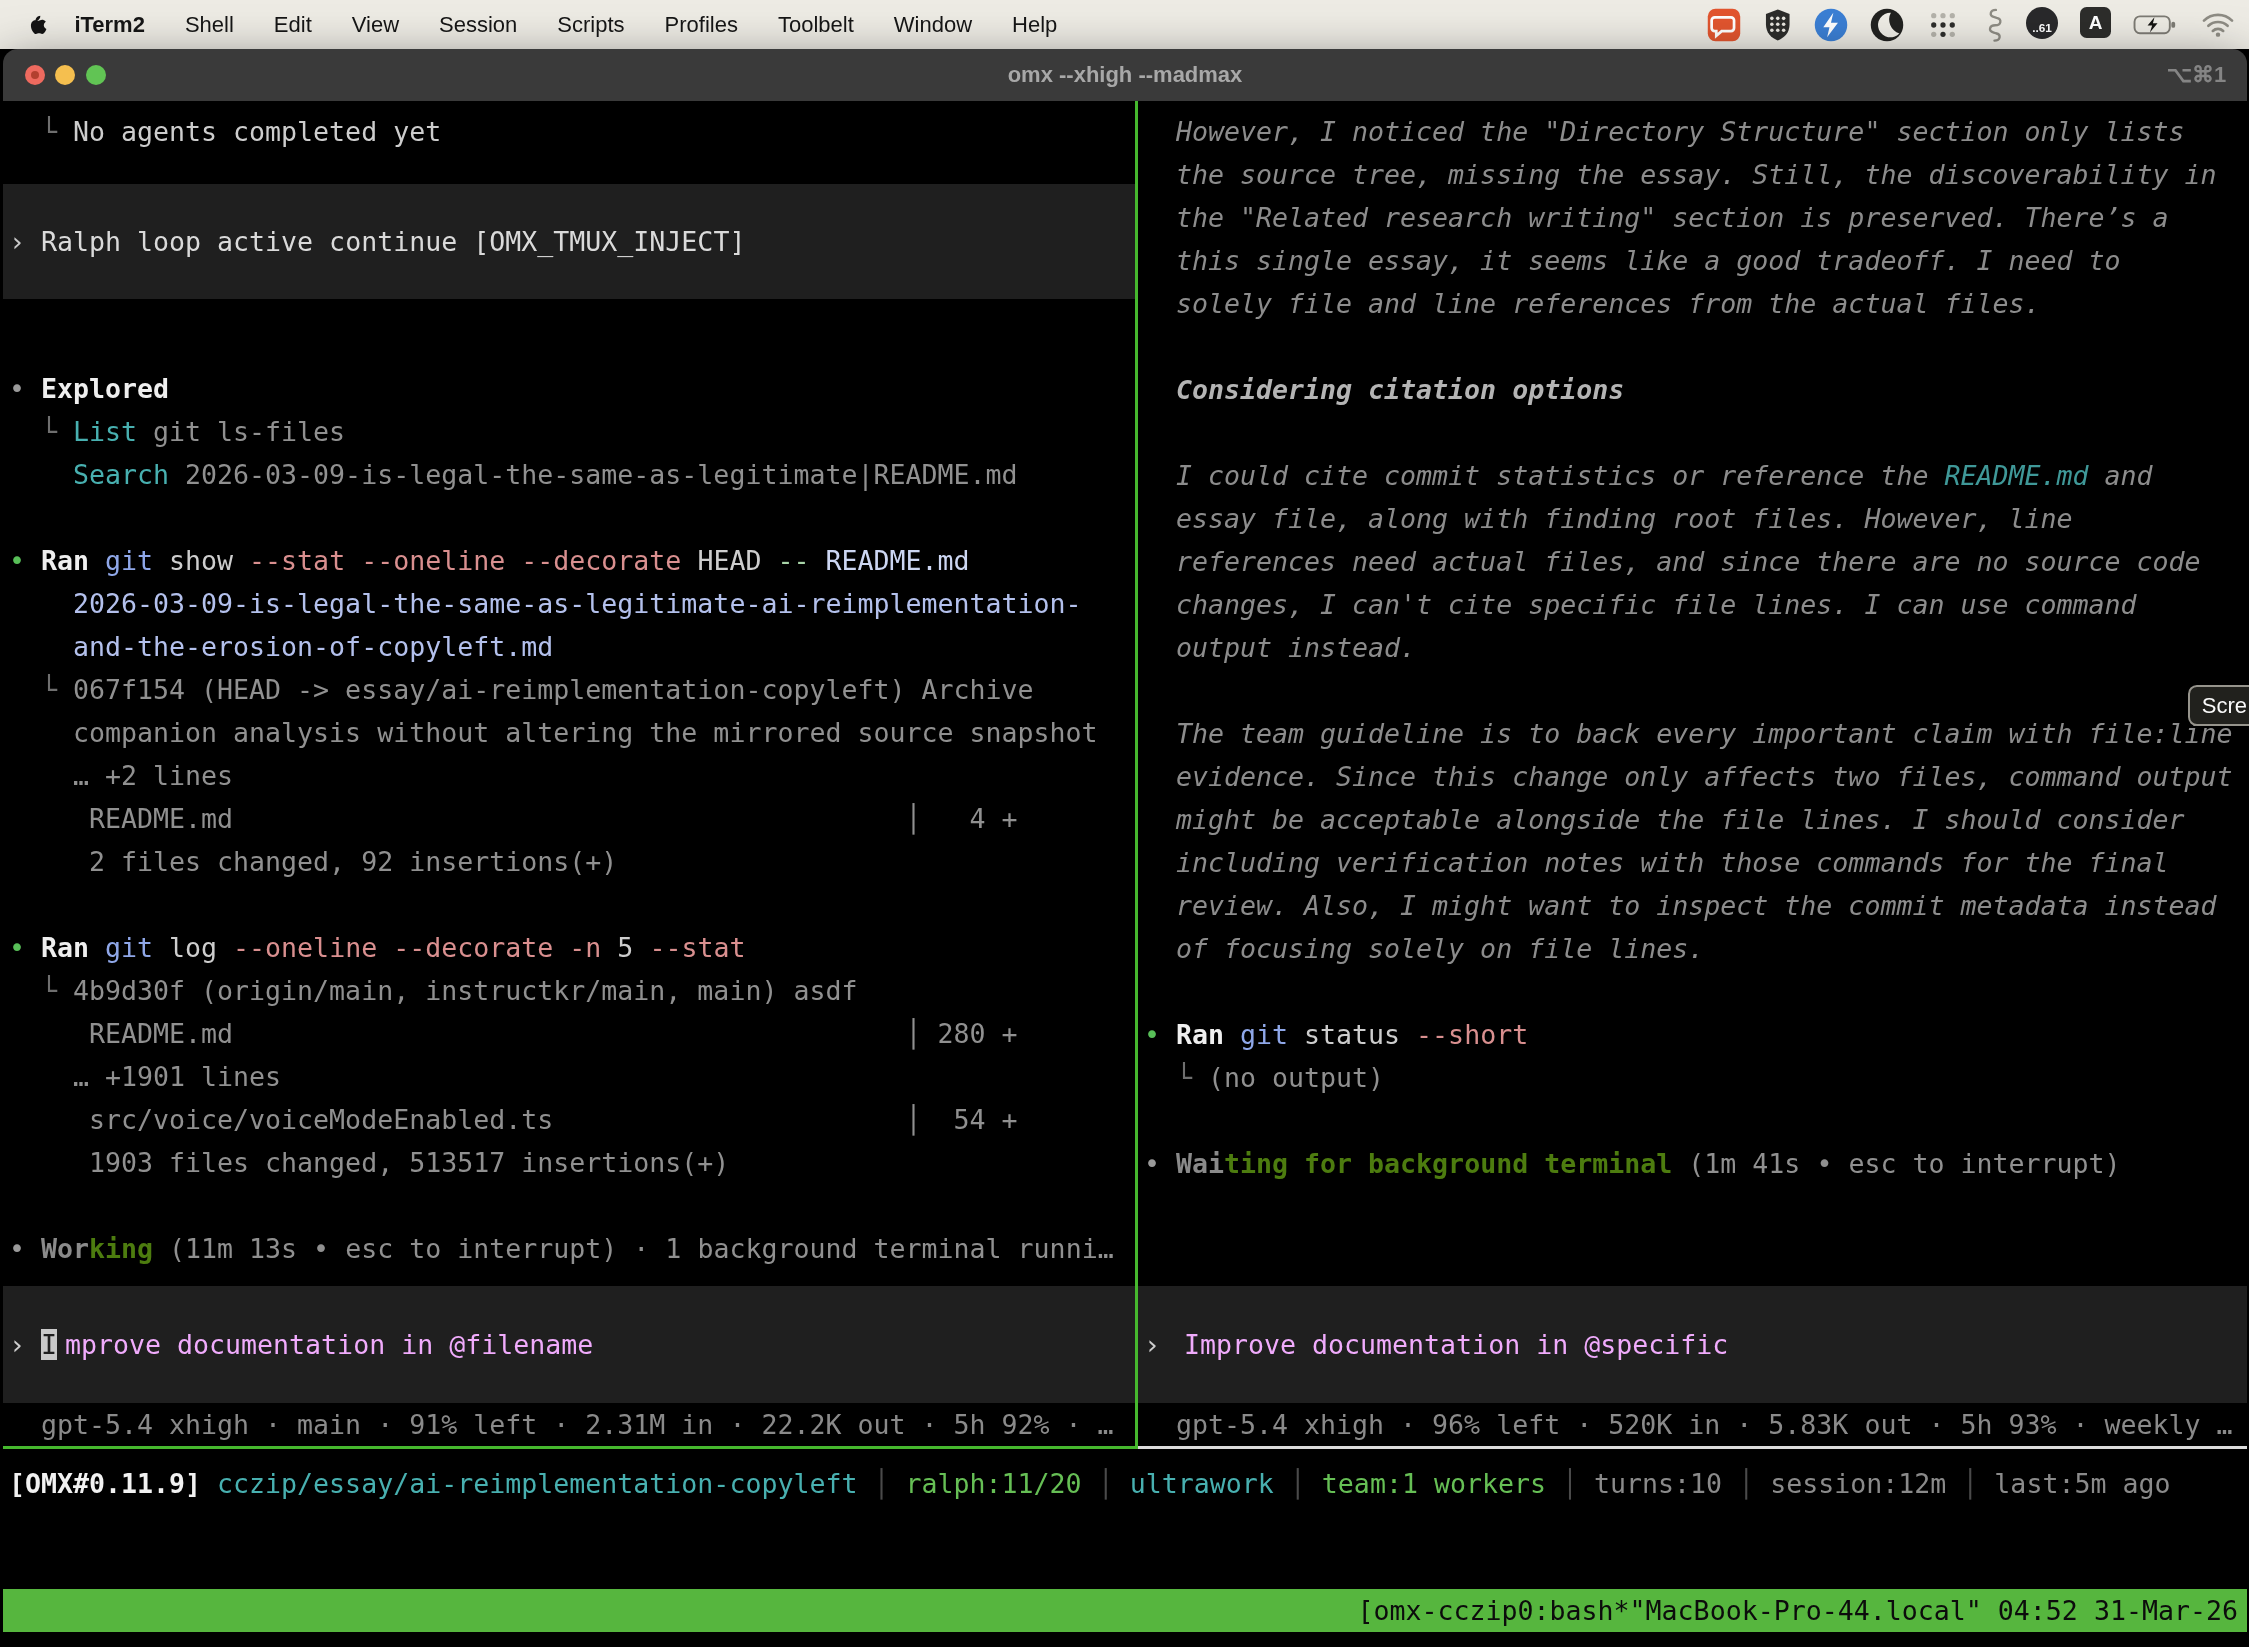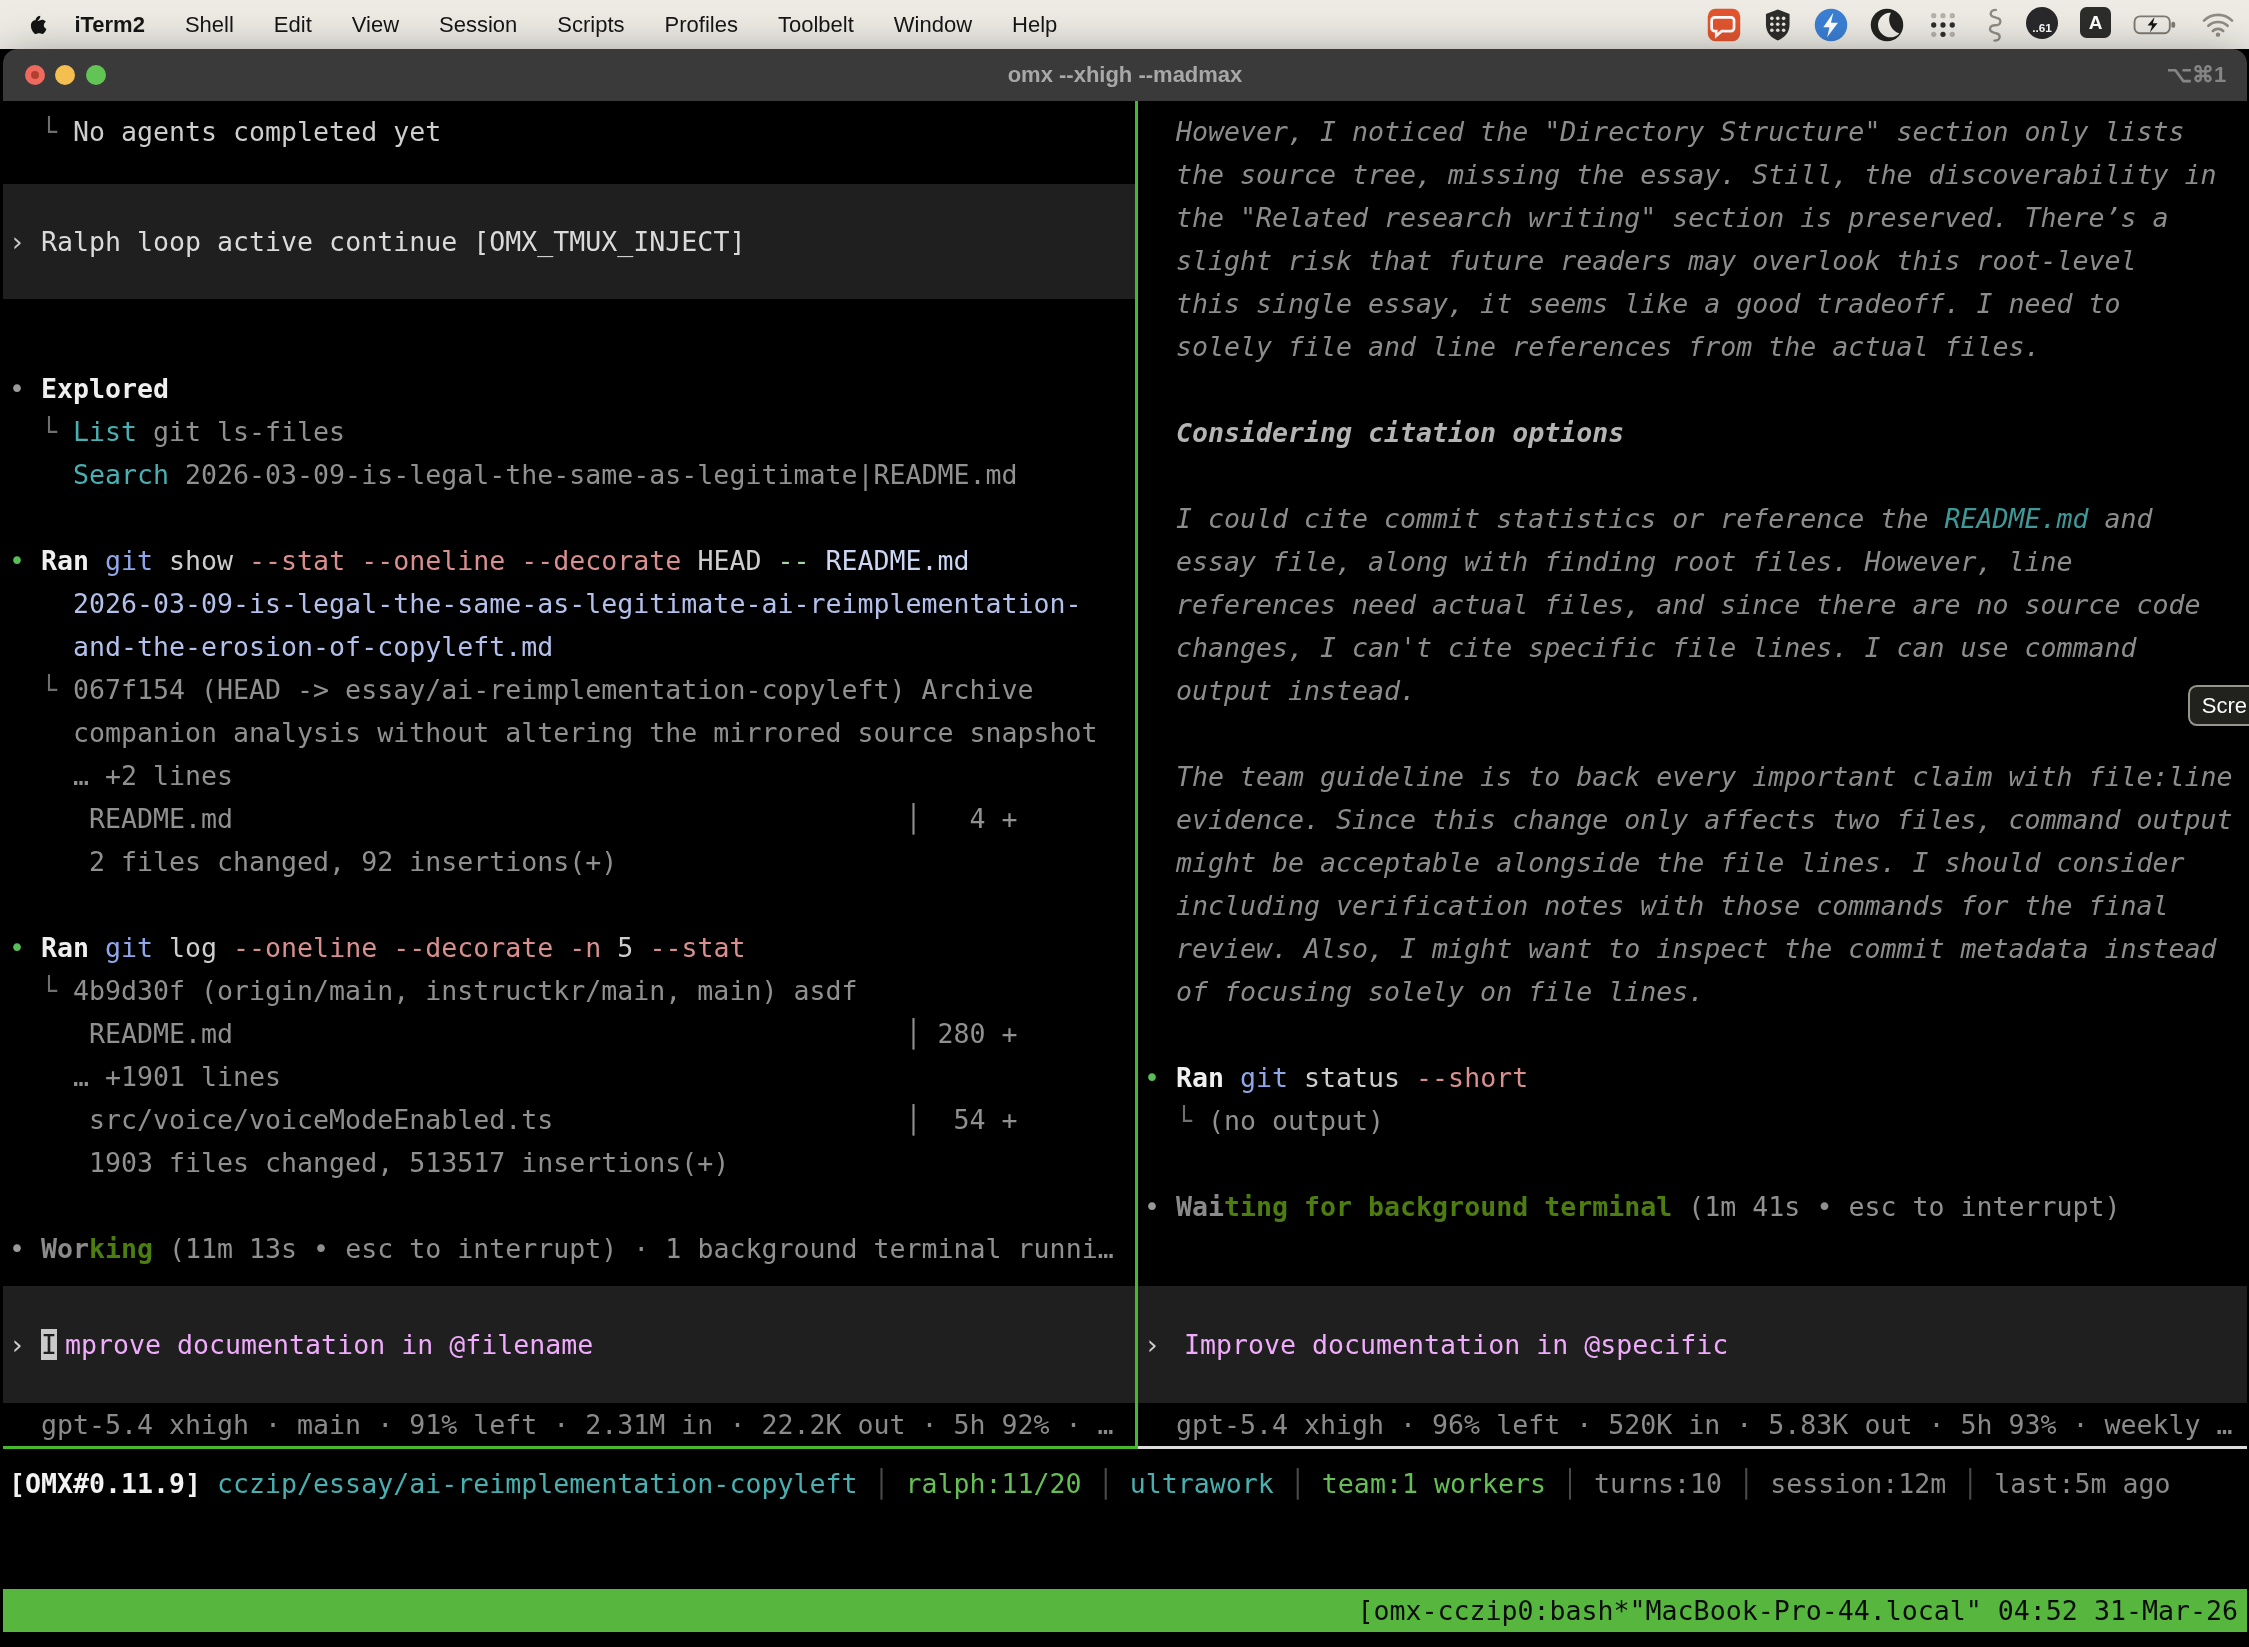--- a/index.html
+++ b/index.html
@@ -227,21 +227,20 @@
       <div class="pane-status">  gpt-5.4 xhigh · main · 91% left · 2.31M in · 22.2K out · 5h 92% · …</div>
     </div>
 
     <div class="divider"></div>
 
     <div class="pane pane-right">
       <div class="scrollback" id="right-scroll">
           <div class="tline"><span class="s-ig">  However, I noticed the "Directory Structure" section only lists</span></div>
           <div class="tline"><span class="s-ig">  the source tree, missing the essay. Still, the discoverability in</span></div>
           <div class="tline"><span class="s-ig">  the "Related research writing" section is preserved. There’s a</span></div>
-          <div class="tline"><span class="s-ig">  slight risk that future readers may overlook this root-level</span></div>
           <div class="tline"><span class="s-ig">  this single essay, it seems like a good tradeoff. I need to</span></div>
           <div class="tline"><span class="s-ig">  solely file and line references from the actual files.</span></div>
           <div class="tline"></div>
           <div class="tline"><span class="s-igb">  Considering citation options</span></div>
           <div class="tline"></div>
           <div class="tline"><span class="s-ig">  I could cite commit statistics or reference the </span><span class="s-ic">README.md</span><span class="s-ig"> and</span></div>
           <div class="tline"><span class="s-ig">  essay file, along with finding root files. However, line</span></div>
           <div class="tline"><span class="s-ig">  references need actual files, and since there are no source code</span></div>
           <div class="tline"><span class="s-ig">  changes, I can't cite specific file lines. I can use command</span></div>
           <div class="tline"><span class="s-ig">  output instead.</span></div>

